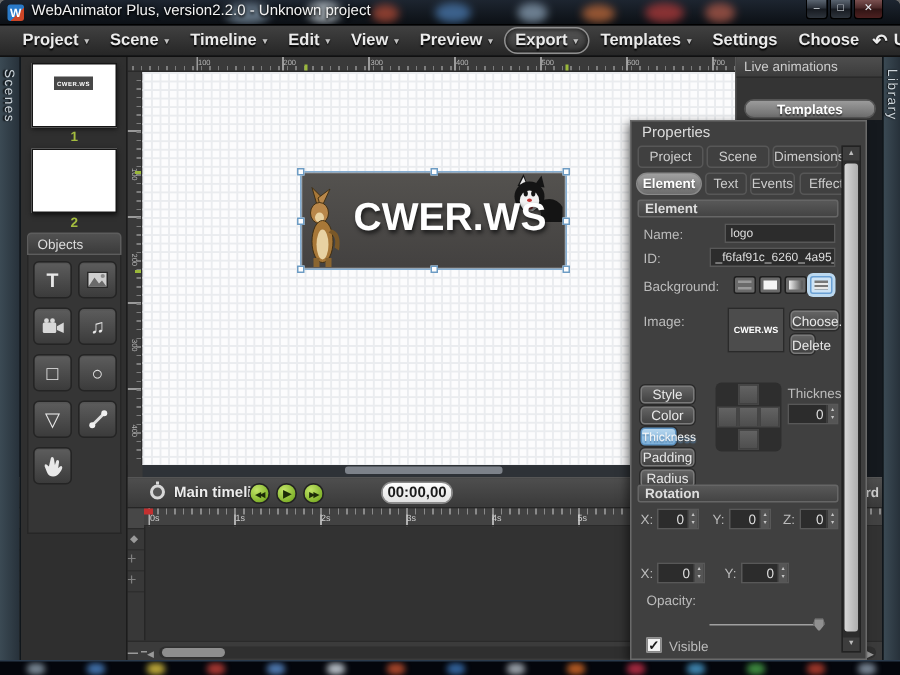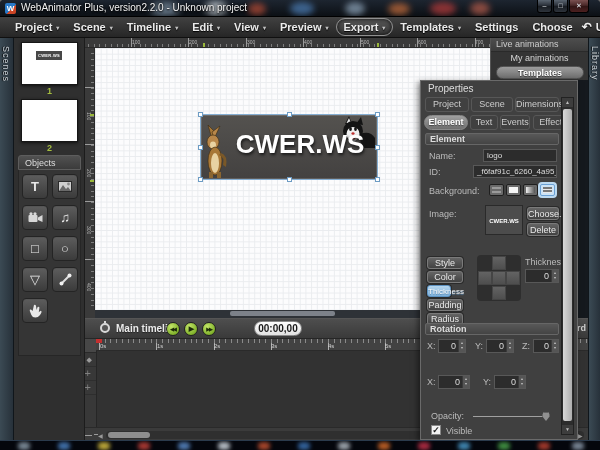--- a/index.html
+++ b/index.html
@@ -350,21 +350,20 @@
         <div class="handle" style="right:-3px;bottom:-3px"></div>
       </div>
     </div>
     <div class="hsb">
       <div class="thumb-bar"></div>
     </div>
   </div>
 
   <div class="livepanel">
     <div class="hd">Live animations</div>
-    <div class="it1">My animations</div>
     <div class="pillbtn">Templates</div>
   </div>
 
   <div class="timeline">
     <div class="tl-head">
       <div class="stopwatch"></div>
       <div class="tl-title">Main timeline</div>
       <div class="pbtn-round" style="left:166px">◀◀</div>
       <div class="pbtn-round" style="left:184px;font-size:7px">▶</div>
       <div class="pbtn-round" style="left:202px">▶▶</div>
@@ -436,21 +435,21 @@
       </div>
     <div class="bgbtn" style="left:102px;top:103px">
         <i style="background:linear-gradient(90deg,#f0f0f0,#555)"></i>
       </div>
     <div class="bgbtn sel" style="left:119px;top:103px">
         <i style="background:repeating-linear-gradient(#777 0 1.5px,#e8e8e8 1.5px 3px)"></i>
       </div>
     <div class="plabel" style="left:8px;top:128px">Image:</div>
     <div class="imgthumb" style="left:64px;top:124px;width:38px;height:30px;font-size:6px;line-height:30px">CWER.WS</div>
     <div class="pbtn" style="left:106px;top:126px;width:32px;height:13px;line-height:12px">Choose...</div>
-    <div class="pbtn" style="left:106px;top:142px;width:32px;height:13px;line-height:12px">Delete</div>
+    <div class="pbtn" style="left:106px;top:142px;width:16px;height:13px;line-height:12px">Delete</div>
 
     <div class="pbtn" style="left:6px;top:176px;width:36px;height:12px;line-height:11px">Style</div>
     <div class="pbtn" style="left:6px;top:190px;width:36px;height:12px;line-height:11px">Color</div>
     <div class="pbtn selblue" style="left:6px;top:204px;width:24px;height:12px;line-height:11px;font-size:8px">Thickness</div>
     <div class="pbtn" style="left:6px;top:218px;width:36px;height:12px;line-height:11px">Padding</div>
     <div class="pbtn" style="left:6px;top:232px;width:36px;height:12px;line-height:11px">Radius</div>
     <div class="crossw" style="top:174px">
       <b style="left:15px;top:1px"></b>
       <b style="left:1px;top:16px"></b>
       <b style="left:15px;top:16px"></b>
@@ -484,21 +483,21 @@
     <div class="spin" style="left:17px;top:294px;width:32px">
       <span class="val">0</span>
       <span class="arrows"><span>▲</span><br><span>▼</span></span>
     </div>
     <div class="plabel" style="left:62px;top:296px">Y:</div>
     <div class="spin" style="left:73px;top:294px;width:32px">
       <span class="val">0</span>
       <span class="arrows"><span>▲</span><br><span>▼</span></span>
     </div>
 
-    <div class="plabel" style="left:10px;top:330px">Opacity:</div>
+    <div class="plabel" style="left:10px;top:314px">Opacity:</div>
     <div class="slider-line" style="left:52px;top:335px;width:76px"></div>
     <div class="slider-thumb" style="left:121px;top:331px"></div>
     <div class="chk" style="left:10px;top:344px">✓</div>
     <div class="plabel" style="left:25px;top:345px">Visible</div>
 
 
     <div class="pscroll">
       <div class="ar" style="top:0">▲</div>
       <div class="th"></div>
       <div class="ar" style="bottom:0">▼</div>

